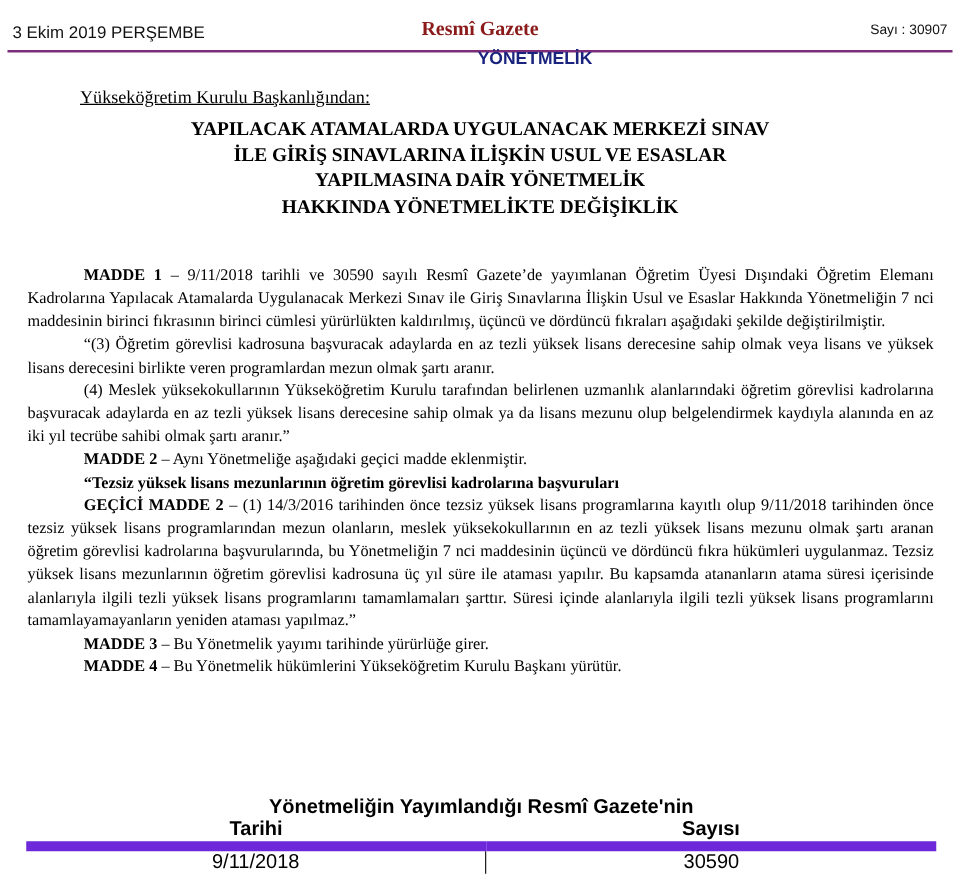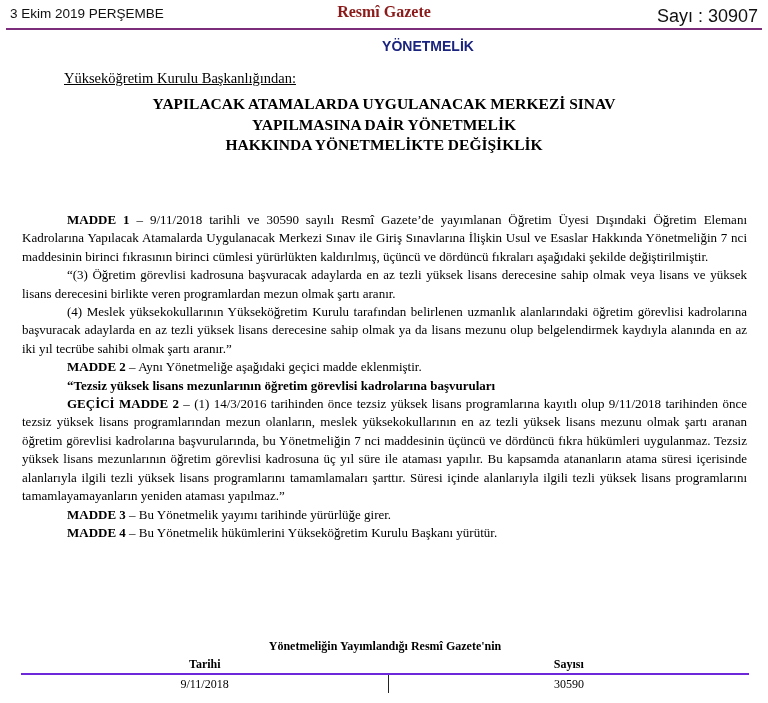--- a/index.html
+++ b/index.html
@@ -1,50 +1,51 @@
 <!DOCTYPE html>
 <html><head>
   <meta charset="utf-8">
   <style>
     html, body { margin:0; padding:0; background:#ffffff; }
     body { width:768px; height:703px; position:relative; overflow:hidden; color:#000; }
-    .hdr { position:absolute; left:0; top:0; width:768px; height:44px; }
+    .hdr { position:absolute; left:0; top:12px; width:768px; height:44px; }
     .hdr-date { position:absolute; left:10px; top:6px; font-family:"Liberation Sans", sans-serif; font-size:13.5px; color:#111; }
     .hdr-title { position:absolute; left:0; width:768px; top:3px; text-align:center; font-family:"Liberation Serif", serif; font-weight:bold; font-size:16px; color:#8b1a1a; }
-    .hdr-issue { position:absolute; right:10px; top:6px; font-family:"Liberation Sans", sans-serif; font-size:18px; color:#111; }
+    .hdr-issue { position:absolute; right:10px; top:6px; font-family:"Liberation Sans", sans-serif; font-size:11px; color:#111; }
     .hdr-rule { position:absolute; left:6px; right:6px; top:28px; height:2px; background:#7b2d7b; }
     .section { position:absolute; left:0; width:768px; top:38px; text-align:center; font-family:"Liberation Sans", sans-serif; font-weight:bold; font-size:14px; color:#1a237e;padding-left:44px; }
     .issuer { position:absolute; left:64px; top:70px; font-family:"Liberation Serif", serif; font-size:14.5px; text-decoration:underline; }
     .title { position:absolute; left:0; width:768px; top:94px; text-align:center; font-family:"Liberation Serif", serif; font-weight:bold; font-size:15.5px; line-height:20.5px; }
     .body { position:absolute; left:22px; width:725px; top:211px; font-family:"Liberation Serif", serif; font-size:13px; line-height:18.4px; text-align:justify; }
     .body p { margin:0; text-indent:45px; }
     .body b { font-weight:bold; }
-    .tbl { position:absolute; left:21px; top:634px; width:728px; border-collapse:collapse; font-family:Liberation Serif, serif; font-size:12px; }
+    .tbl { position:absolute; left:21px; top:634px; width:728px; border-collapse:collapse; font-family:Liberation Sans, sans-serif; font-size:16px; }
     .tbl td { text-align:center; padding:0; height:18px; }
     .tbl .b { font-weight:bold; }
     .tbl .row-top td { padding-top:3px; }
-    .tbl .vals td { border-top:2px solid #6d28d9; }
+    .tbl .vals td { border-top:8px solid #6d28d9; }
     .tbl .vals td.left { border-right:1.5px solid #222; }
   </style>
 </head>
 <body>
 
 <div class="hdr">
   <span class="hdr-date">3 Ekim 2019 PERŞEMBE</span>
   <div class="hdr-title">Resmî Gazete</div>
   <span class="hdr-issue">Sayı : 30907</span>
   <div class="hdr-rule"></div>
 </div>
 
 <div class="section">YÖNETMELİK</div>
 
 <div class="issuer">Yükseköğretim Kurulu Başkanlığından:</div>
 
 <div class="title">
   <div>YAPILACAK ATAMALARDA UYGULANACAK MERKEZİ SINAV</div>
+  <div>İLE GİRİŞ SINAVLARINA İLİŞKİN USUL VE ESASLAR</div>
   <div>YAPILMASINA DAİR YÖNETMELİK</div>
   <div>HAKKINDA YÖNETMELİKTE DEĞİŞİKLİK</div>
 </div>
 
 <div class="body">
   <p><b>MADDE 1</b><span> – 9/11/2018 tarihli ve 30590 sayılı Resmî Gazete’de yayımlanan Öğretim Üyesi Dışındaki Öğretim Elemanı Kadrolarına Yapılacak Atamalarda Uygulanacak Merkezi Sınav ile Giriş Sınavlarına İlişkin Usul ve Esaslar Hakkında Yönetmeliğin 7 nci maddesinin birinci fıkrasının birinci cümlesi yürürlükten kaldırılmış, üçüncü ve dördüncü fıkraları aşağıdaki şekilde değiştirilmiştir.</span></p>
   <p><b></b><span>“(3) Öğretim görevlisi kadrosuna başvuracak adaylarda en az tezli yüksek lisans derecesine sahip olmak veya lisans ve yüksek lisans derecesini birlikte veren programlardan mezun olmak şartı aranır.</span></p>
   <p><b></b><span>(4) Meslek yüksekokullarının Yükseköğretim Kurulu tarafından belirlenen uzmanlık alanlarındaki öğretim görevlisi kadrolarına başvuracak adaylarda en az tezli yüksek lisans derecesine sahip olmak ya da lisans mezunu olup belgelendirmek kaydıyla alanında en az iki yıl tecrübe sahibi olmak şartı aranır.”</span></p>
   <p><b>MADDE 2</b><span> – Aynı Yönetmeliğe aşağıdaki geçici madde eklenmiştir.</span></p>
   <p><b>“Tezsiz yüksek lisans mezunlarının öğretim görevlisi kadrolarına başvuruları</b><span></span></p>

